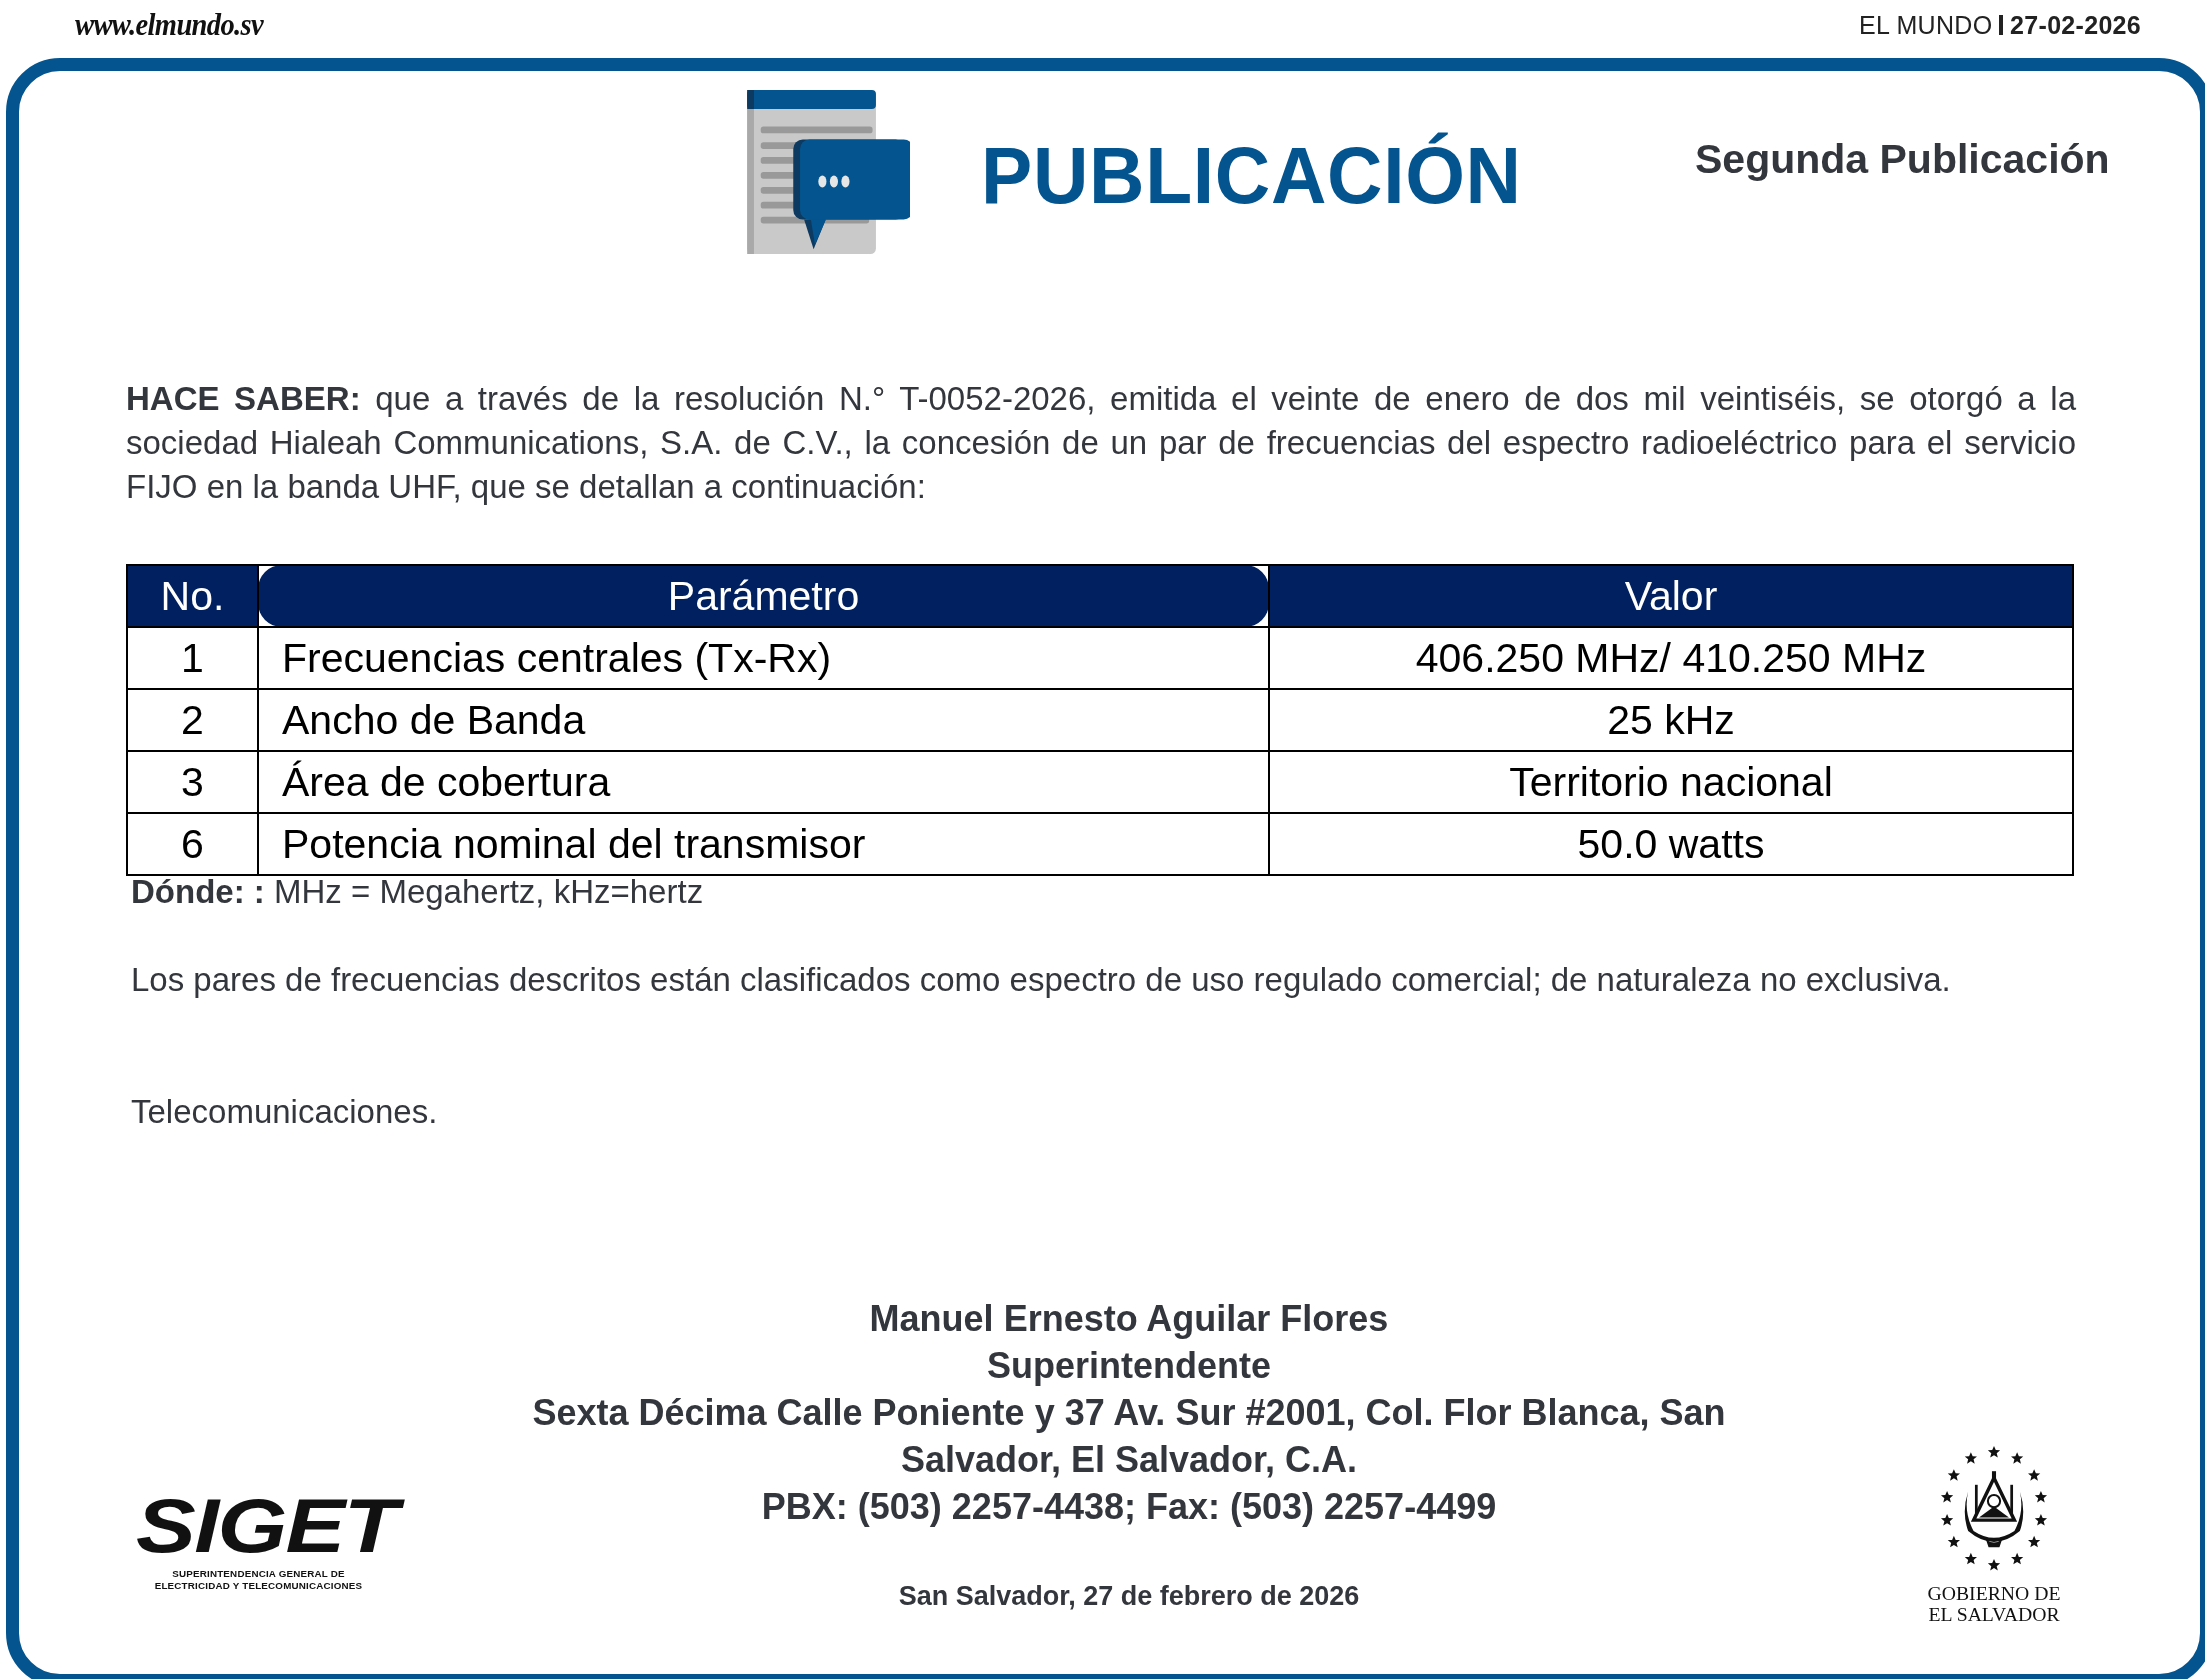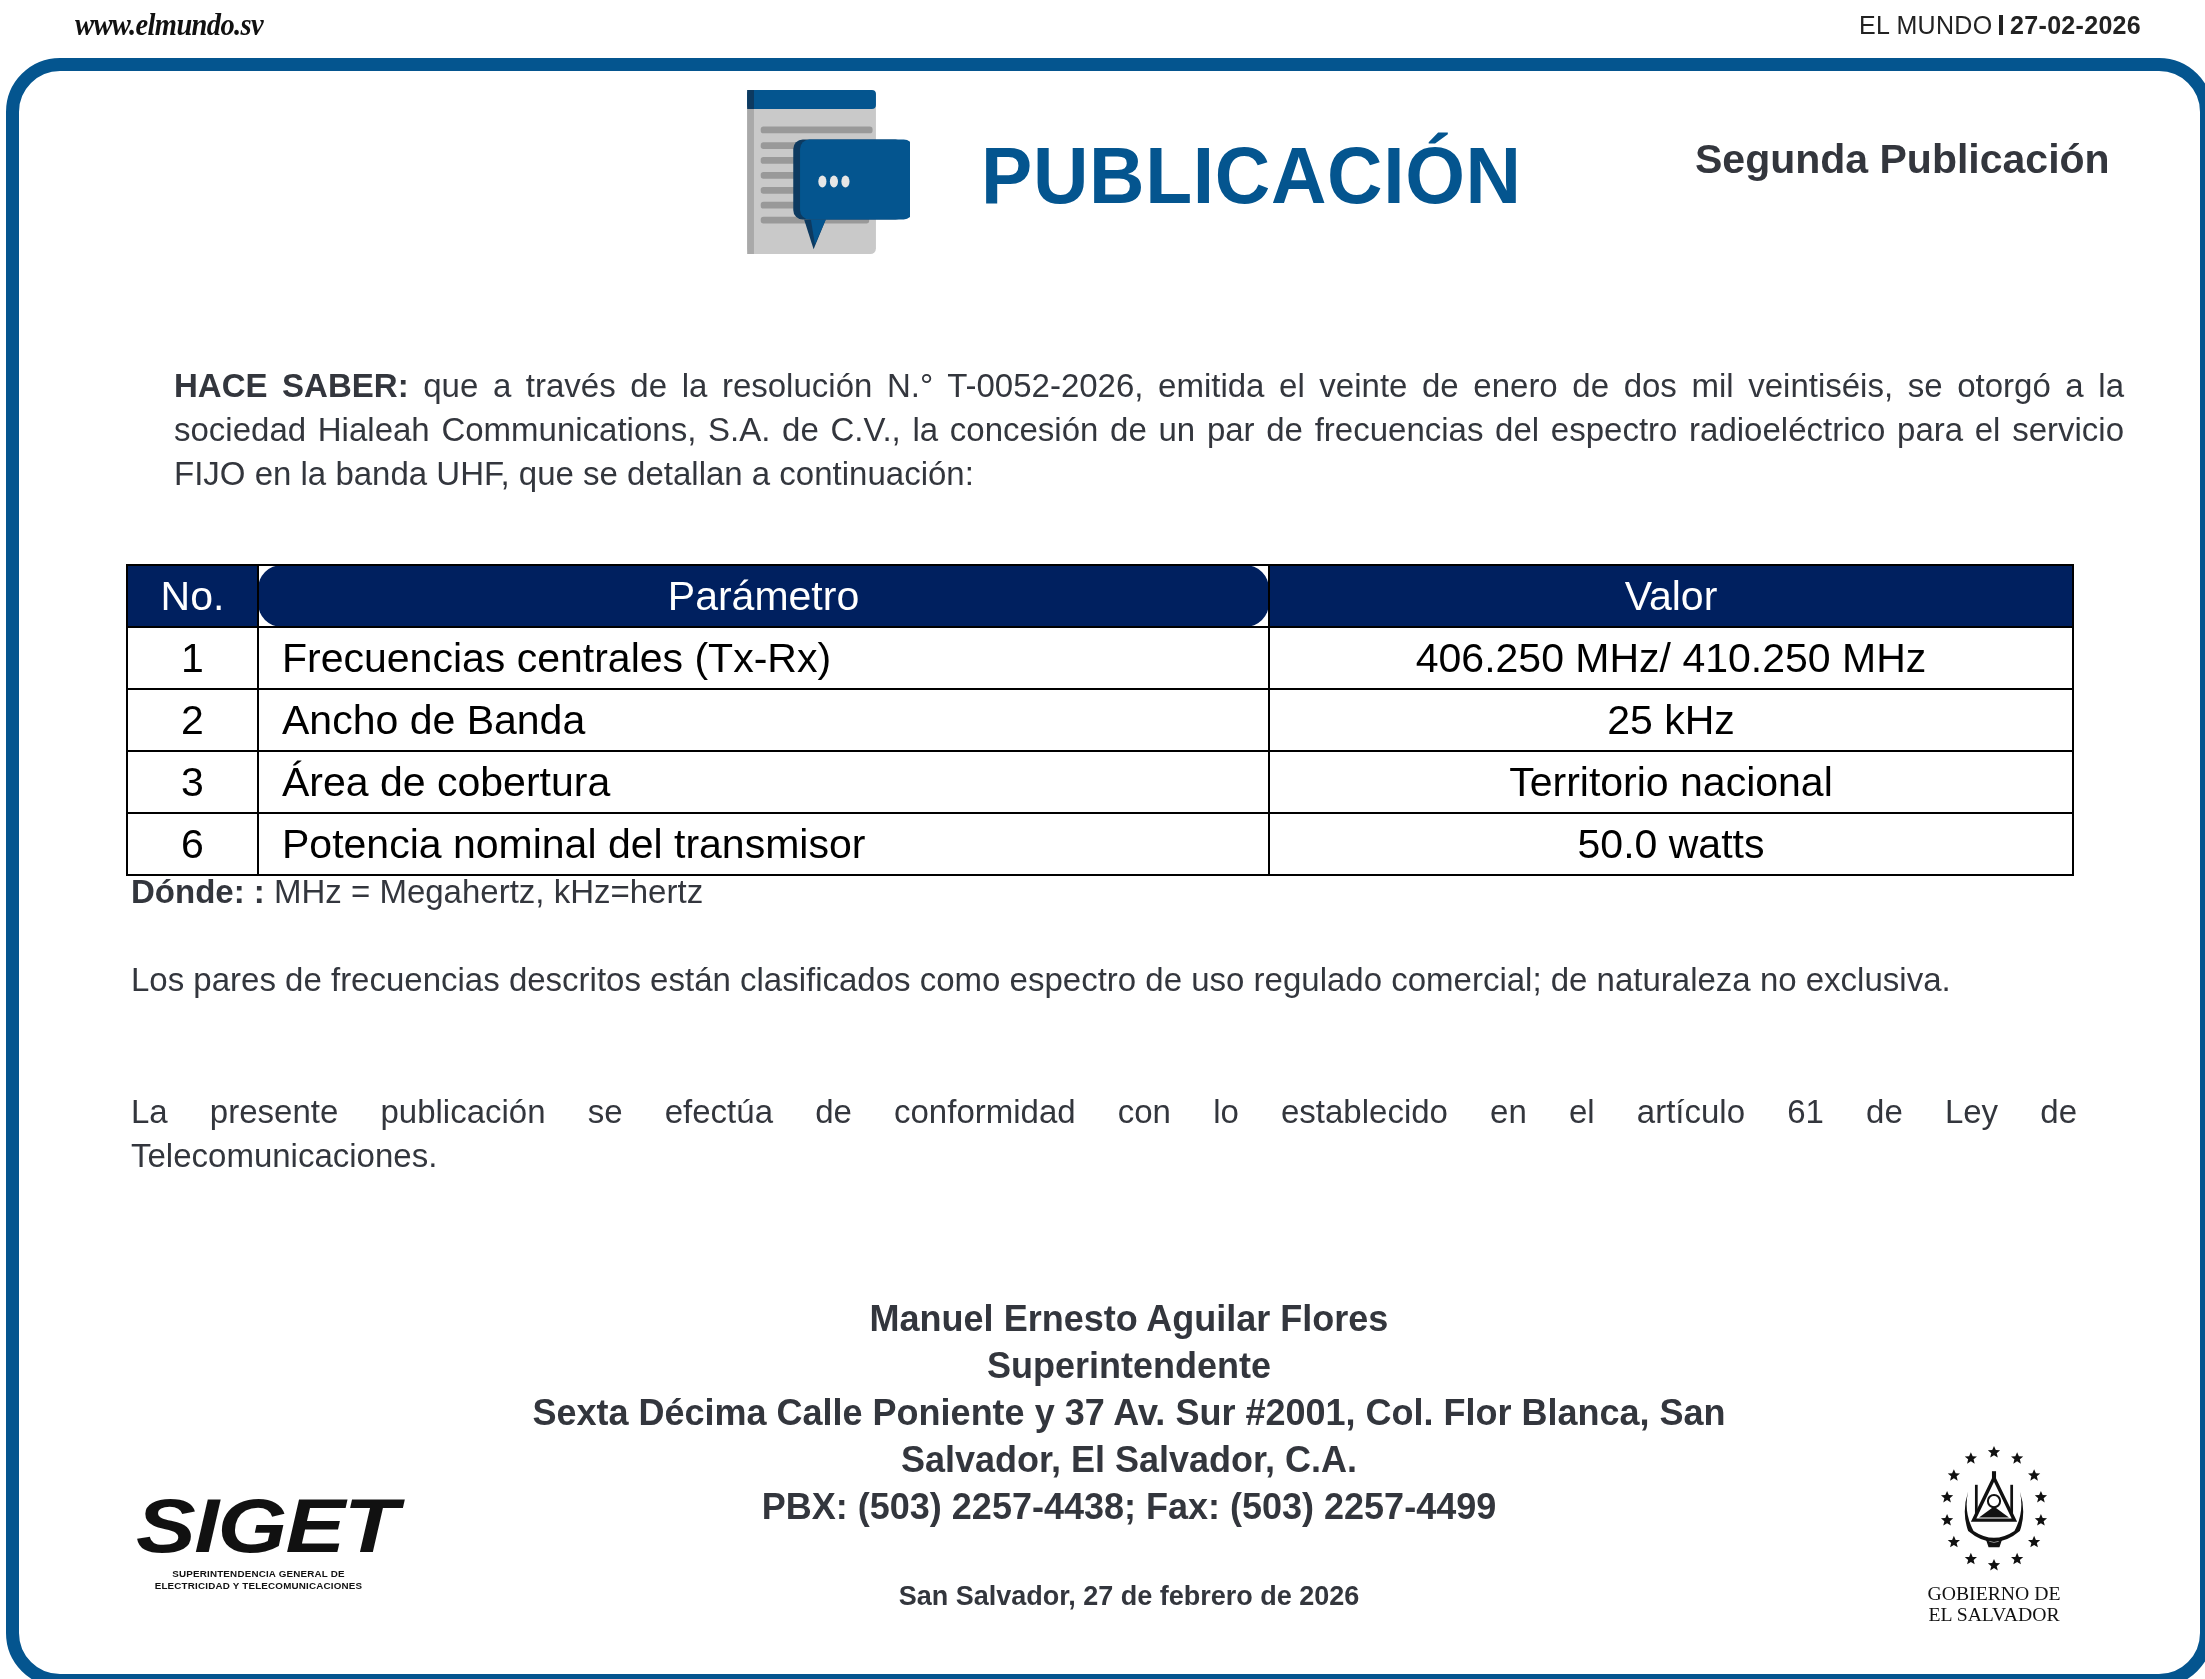--- a/index.html
+++ b/index.html
@@ -20,21 +20,21 @@
 
   
   .doc-icon { left:747px; top:90px; width:163px; height:164px; }
   .pub-title { left:981px; top:136px; font-size:80px; font-weight:700; color:#04558f; letter-spacing:0.7px;
                transform:scaleX(0.96); transform-origin:left center; line-height:1; }
   .second-pub { left:1695px; top:139px; font-size:41px; font-weight:700; color:#33363d; line-height:1; }
 
   
   .para { left:126px; width:1950px; font-size:33px; line-height:44px; text-align:justify; color:#33363d; }
   .para b { font-weight:700; }
-  .p1 { top:364px;margin-left:48px; }
+  .p1 { top:377px; }
   .p-where { top:871px; left:131px; font-size:33px; line-height:41px; }
   .p2 { top:958px; left:131px; width:1946px; }
   .p3 { top:1090px; left:131px; width:1946px; }
   .p3 .first { text-align-last:justify; display:block; }
 
   
   .tbl { left:126px; top:564px; border-collapse:collapse; font-size:41px; color:#000; }
   .tbl th, .tbl td { border:2.7px solid #000; padding:0; height:60px; }
   .tbl th { background:#00205f; color:#fff; font-weight:400; }
   .tbl .c-no { width:129px; text-align:center; }
@@ -120,21 +120,20 @@
       <td class="c-val">50.0 watts</td>
     </tr>
   </tbody>
 </table>
 
 <div class="abs p-where"><b>Dónde: :</b><span> MHz = Megahertz, kHz=hertz</span></div>
 
 <div class="abs para p2">Los pares de frecuencias descritos están clasificados como espectro de uso regulado comercial; de naturaleza no exclusiva.</div>
 
 <div class="abs para p3">
-  <span class="first">La presente publicación se efectúa de conformidad con lo establecido en el artículo 61 de Ley de</span>
   <span>Telecomunicaciones.</span>
 </div>
 
 <div class="abs sig sig-block">
   <div>Manuel Ernesto Aguilar Flores</div>
   <div>Superintendente</div>
   <div>Sexta Décima Calle Poniente y 37 Av. Sur #2001, Col. Flor Blanca, San</div>
   <div>Salvador, El Salvador, C.A.</div>
   <div>PBX: (503) 2257-4438; Fax: (503) 2257-4499</div>
 </div>

